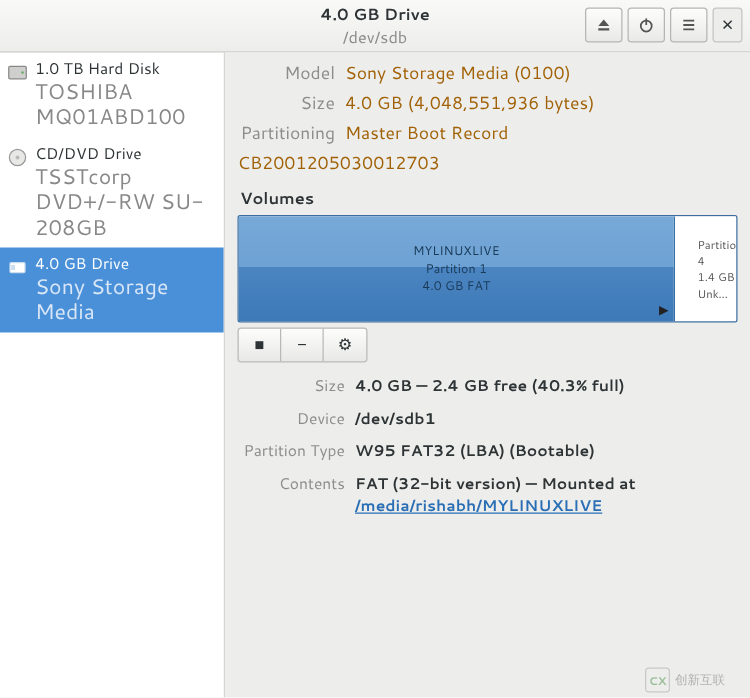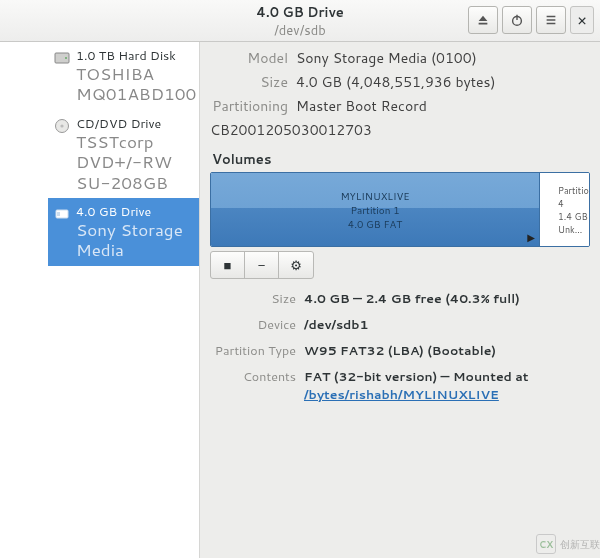--- a/index.html
+++ b/index.html
@@ -11,52 +11,52 @@
   .header .title { font-weight: bold; font-size: 13px; color:#2e3436; }
   .header .subtitle { font-size: 13px; color:#8a8a87; }
   .header .btn-group { position:absolute; right:6px; top:6px; display:flex; gap:4px; }
   .hbtn { width:30px; height:28px; background:linear-gradient(#fdfdfc,#e9e9e7); border:1px solid #b5b5b1; border-radius:3px; display:flex; align-items:center; justify-content:center; cursor:pointer; }
   .hbtn.close { width:24px; border-color:#c4c4c2; background:#ededec; font-size:16px; line-height:1; }
   .hbtn svg { width:14px; height:14px; }
 
   .content { display:flex; height:calc(100% - 42px); }
 
   
-  .sidebar { width:200px; background:#fff; border-right:1px solid #d6d6d4; overflow:hidden;padding-left:48px; }
+  .sidebar { width:180px; background:#fff; border-right:1px solid #d6d6d4; overflow:hidden; }
   .dev-item { padding:6px 8px 6px 28px; line-height:1.2; cursor:pointer; position:relative; }
   .dev-item .dev-title { font-size:12.5px; color:#2e3436; }
   .dev-item .dev-sub { font-size:17px; color:#888; }
   .dev-item.selected { background:#4a90d9; }
   .dev-item.selected .dev-title { color:#fff; }
   .dev-item.selected .dev-sub { color:#d8e6f6; }
   .dev-icon { position:absolute; left:6px; top:8px; width:16px; height:16px; }
 
   
   .main { flex:1; background:#ededeb; padding:6px 10px 10px 10px; overflow:hidden; position:relative; }
   .info-grid { display:grid; grid-template-columns:78px 1fr; column-gap:8px; row-gap:4px; font-size:14px; margin-bottom:10px; }
   .info-grid .lab { text-align:right; color:#8d8d8a; }
-  .info-grid .val { color:#404040; }
+  .info-grid .val { color:#a16207; }
 
   .vol-heading { font-weight:bold; font-size:13px; margin:6px 0 4px 2px; }
 
-  .vol-box { height:75px; display:flex; border:1px solid #3b6fa3; border-radius:2px; overflow:hidden; margin-bottom:4px; }
+  .vol-box { height:86px; display:flex; border:1px solid #3b6fa3; border-radius:2px; overflow:hidden; margin-bottom:4px; }
   .part-main { flex:1; background:linear-gradient(#77a9d8 0%, #6ea2d4 48%, #4b85c1 48%, #3d79b8 100%); display:flex; flex-direction:column; align-items:center; justify-content:center; color:#1a3a58; font-size:10px; position:relative; }
   .part-main .play { position:absolute; right:4px; bottom:2px; font-size:10px; color:#222; }
   .part-small { width:50px; background:#fff; border-left:1px solid #3b6fa3; display:flex; flex-direction:column; align-items:flex-start; justify-content:center; font-size:9px; color:#555; padding-left:18px; }
 
   .vol-toolbar { display:flex; border:1px solid #b9b9b6; border-radius:3px; width:max-content; background:linear-gradient(#fdfdfc,#e8e8e6); margin-bottom:10px; }
   .vbtn { width:34px; height:26px; border-right:1px solid #b9b9b6; display:flex; align-items:center; justify-content:center; cursor:pointer; }
   .vbtn:last-child { border-right:none; }
 
   .detail-grid { display:grid; grid-template-columns:86px 1fr; column-gap:8px; row-gap:8px; font-size:12.5px; }
   .detail-grid .lab { text-align:right; color:#8d8d8a; }
   .detail-grid .val { color:#2e3436;font-weight:bold; }
   .detail-grid a { color:#2a6fb5; text-decoration:underline; cursor:pointer; }
 
-  .watermark { position:absolute; right:0; bottom:4px; font-size:10px; color:#999; display:flex; align-items:center; gap:4px; opacity:0.7; pointer-events:none; }
+  .watermark { position:absolute; right:20px; bottom:4px; font-size:10px; color:#999; display:flex; align-items:center; gap:4px; opacity:0.7; pointer-events:none; }
   .watermark .logo { width:20px; height:20px; border:1px solid #bbb; border-radius:3px; display:flex; align-items:center; justify-content:center; font-size:9px; color:#7a7; font-weight:bold; }
 </style>
 </head>
 <body>
 
 <div class="header">
   <div class="title-block">
     <div class="title">4.0 GB Drive</div>
     <div class="subtitle">/dev/sdb</div>
   </div>
@@ -153,21 +153,21 @@
 
     <div class="detail-grid">
       <div class="lab">Size</div>
       <div class="val">4.0 GB — 2.4 GB free (40.3% full)</div>
       <div class="lab">Device</div>
       <div class="val">/dev/sdb1</div>
       <div class="lab">Partition Type</div>
       <div class="val">W95 FAT32 (LBA) (Bootable)</div>
       <div class="lab">Contents</div>
       <div class="val">
-        <span>FAT (32-bit version) — Mounted at </span><a>/bytes/rishabh/MYLINUXLIVE</a>
+        <span>FAT (32-bit version) — Mounted at </span><a>/media/rishabh/MYLINUXLIVE</a>
       </div>
     </div>
 
     <div class="watermark">
       <div class="logo">CX</div>
       <span>创新互联</span>
     </div>
   </div>
 </div>
 

